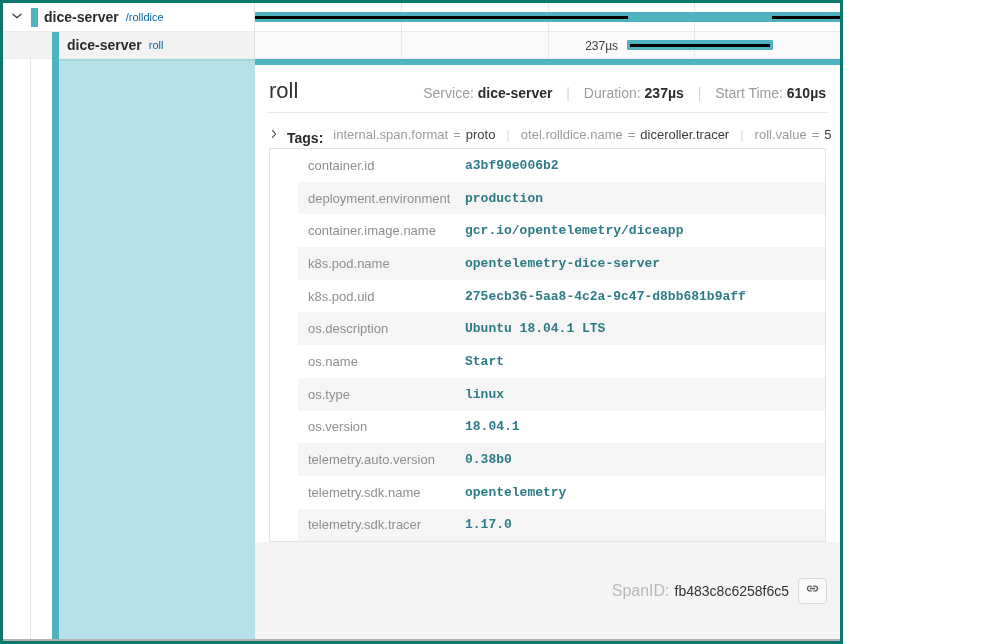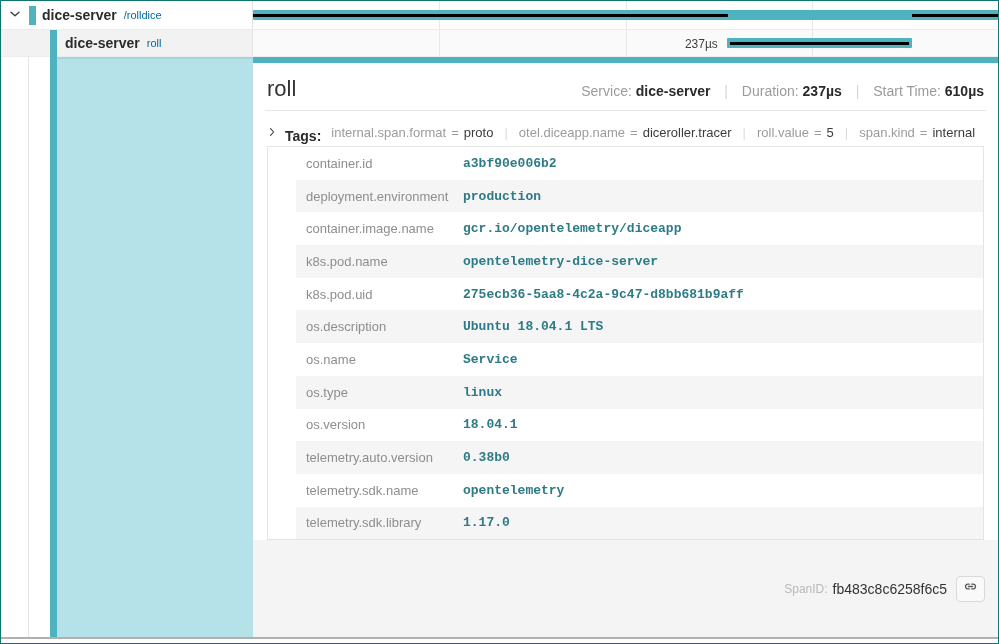--- a/index.html
+++ b/index.html
@@ -1,17 +1,17 @@
 <!DOCTYPE html>
 <html><head>
 <meta charset="utf-8">
 <style>
   * { margin:0; padding:0; box-sizing:border-box; }
   body { font-family:"Liberation Sans", sans-serif; background:#fff; }
-  .screen { position:relative; width:999px; height:644px; border:1px solid #0f766e;
+  .screen { position:relative; width:843px; height:644px; border:3px solid #0f766e;
             background:#fff; overflow:hidden; }
 
   
   .trow { display:flex; position:relative; }
   .trow-1 { height:29px; border-bottom:1px solid #ececec; }
   .trow-2 { height:27px; border-bottom:1px solid #ececec; }
   .name-col { width:252px; flex-shrink:0; position:relative; border-right:1px solid #e2e2e2;
               display:flex; align-items:center; }
   .trow-2 .name-col { background:#f2f2f2; }
   .time-col { flex:1; position:relative; }
@@ -67,21 +67,21 @@
   .proc-hd { display:flex; align-items:center; padding:8px 2px 7px 2px; cursor:pointer; }
 
   .kv-table { margin:0 2px; border:1px solid #e4e4e4;padding-left:28px; }
   .prow { display:flex; align-items:center; height:32.7px; font-size:13px; }
   .prow:nth-child(even) { background:#f5f5f5; }
   .pkey { width:167px; flex-shrink:0; padding-left:10px; color:#8e8e8e; }
   .pval { font-family:"Liberation Mono", monospace; font-size:13px; font-weight:700; color:#2d7b86; }
 
   .panel-footer { flex:1; background:#f4f4f4; display:flex; align-items:center;
                   justify-content:flex-end; padding-right:13px; }
-  .spanid-lbl { color:#b9b9b9; font-size:12px; margin-right:5px; }
+  .spanid-lbl { color:#b9b9b9; font-size:16px; margin-right:5px; }
   .spanid-val { color:#333; font-size:14px; margin-right:9px;text-align:center; }
   .link-btn { width:29px; height:26px; background:#f9f9f9; border:1px solid #d9d9d9;
               border-radius:4px; display:flex; align-items:center; justify-content:center;
               cursor:pointer; }
 
   .bottom-line { height:2px; background:#b0b0b0; }
 </style>
 </head>
 <body>
 
@@ -161,21 +161,21 @@
                 <path d="M8.5 4l7.5 8-7.5 8" fill="none" stroke="#3a3a3a" stroke-width="2.6" stroke-linecap="round" stroke-linejoin="round"></path>
               </svg>
           </span>
           <span class="sec-label">Tags:</span>
 
           <span>
             <span class="tag-key">internal.span.format</span><span class="tag-eq">=</span><span class="tag-val">proto</span>
           </span>
           <span class="tag-sep">|</span>
           <span>
-            <span class="tag-key">otel.diceapp.name</span><span class="tag-eq">=</span><span class="tag-val">diceroller.tracer</span>
+            <span class="tag-key">otel.rolldice.name</span><span class="tag-eq">=</span><span class="tag-val">diceroller.tracer</span>
           </span>
           <span class="tag-sep">|</span>
           <span>
             <span class="tag-key">roll.value</span><span class="tag-eq">=</span><span class="tag-val">5</span>
           </span>
           <span class="tag-sep">|</span>
           <span>
             <span class="tag-key">span.kind</span><span class="tag-eq">=</span><span class="tag-val">internal</span>
           </span>
         </div>
@@ -201,40 +201,40 @@
           <div class="prow">
             <span class="pkey">k8s.pod.uid</span>
             <span class="pval">275ecb36-5aa8-4c2a-9c47-d8bb681b9aff</span>
           </div>
           <div class="prow">
             <span class="pkey">os.description</span>
             <span class="pval">Ubuntu 18.04.1 LTS</span>
           </div>
           <div class="prow">
             <span class="pkey">os.name</span>
-            <span class="pval">Service</span>
+            <span class="pval">Start</span>
           </div>
           <div class="prow">
             <span class="pkey">os.type</span>
             <span class="pval">linux</span>
           </div>
           <div class="prow">
             <span class="pkey">os.version</span>
             <span class="pval">18.04.1</span>
           </div>
           <div class="prow">
             <span class="pkey">telemetry.auto.version</span>
             <span class="pval">0.38b0</span>
           </div>
           <div class="prow">
             <span class="pkey">telemetry.sdk.name</span>
             <span class="pval">opentelemetry</span>
           </div>
           <div class="prow">
-            <span class="pkey">telemetry.sdk.library</span>
+            <span class="pkey">telemetry.sdk.tracer</span>
             <span class="pval">1.17.0</span>
           </div>
         </div>
 
       </div>
 
       <div class="panel-footer">
         <span class="spanid-lbl">SpanID:</span>
         <span class="spanid-val">fb483c8c6258f6c5</span>
         <span class="link-btn">

